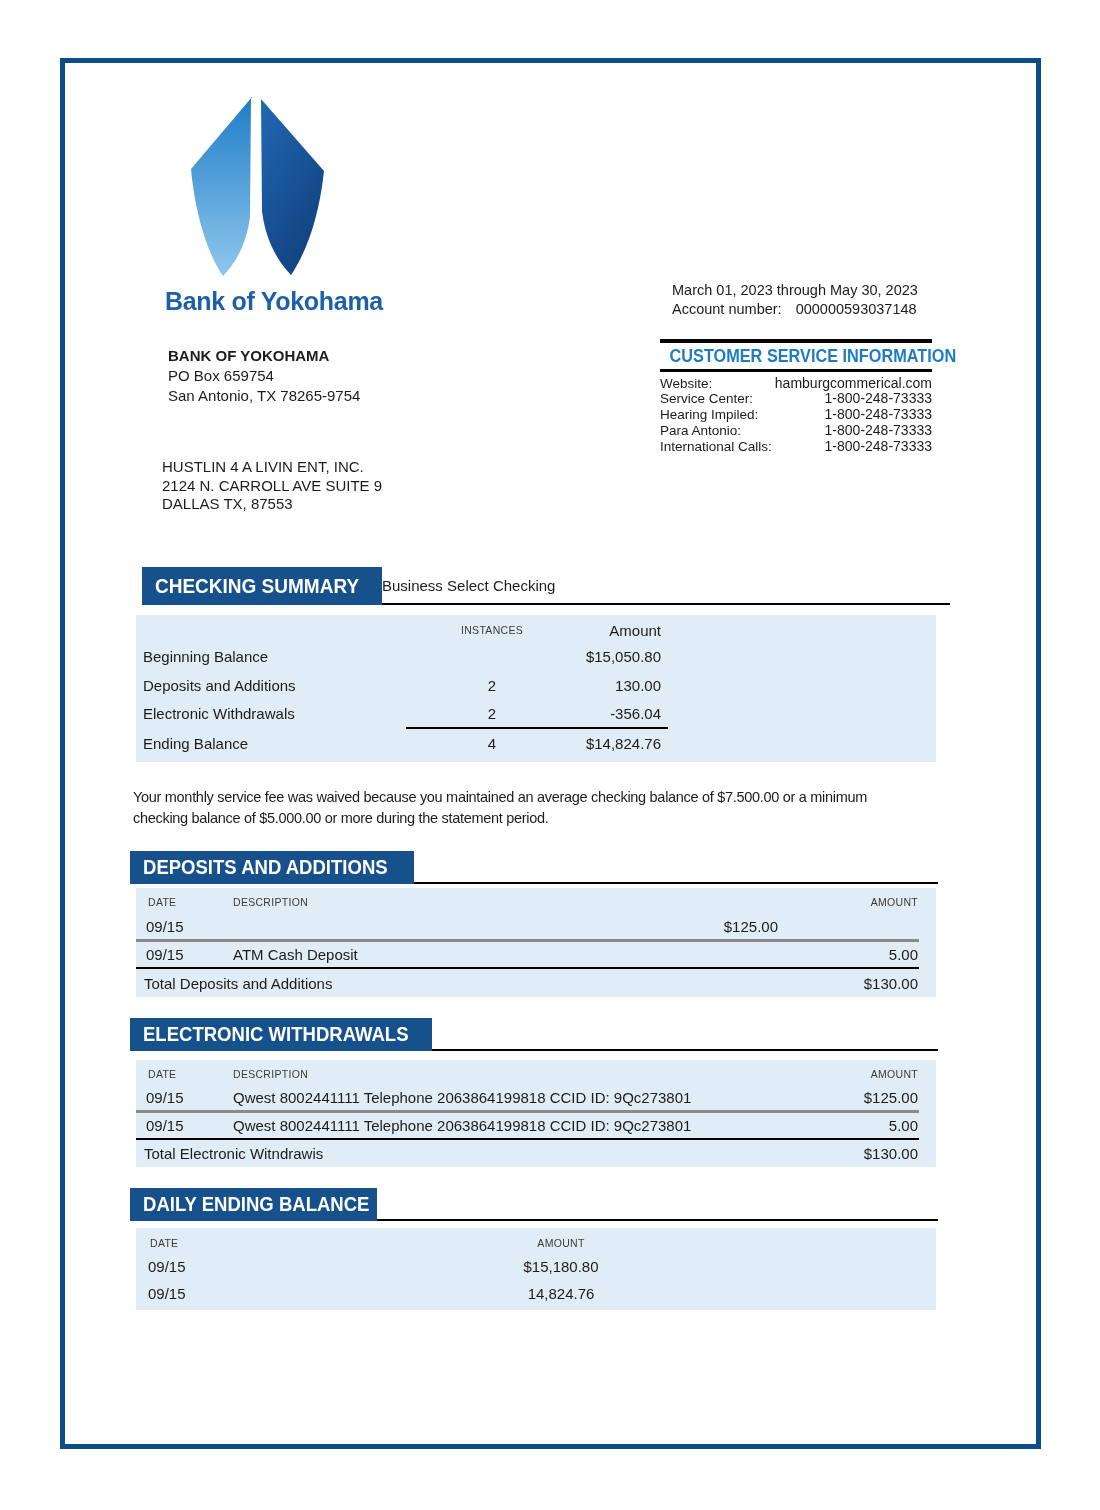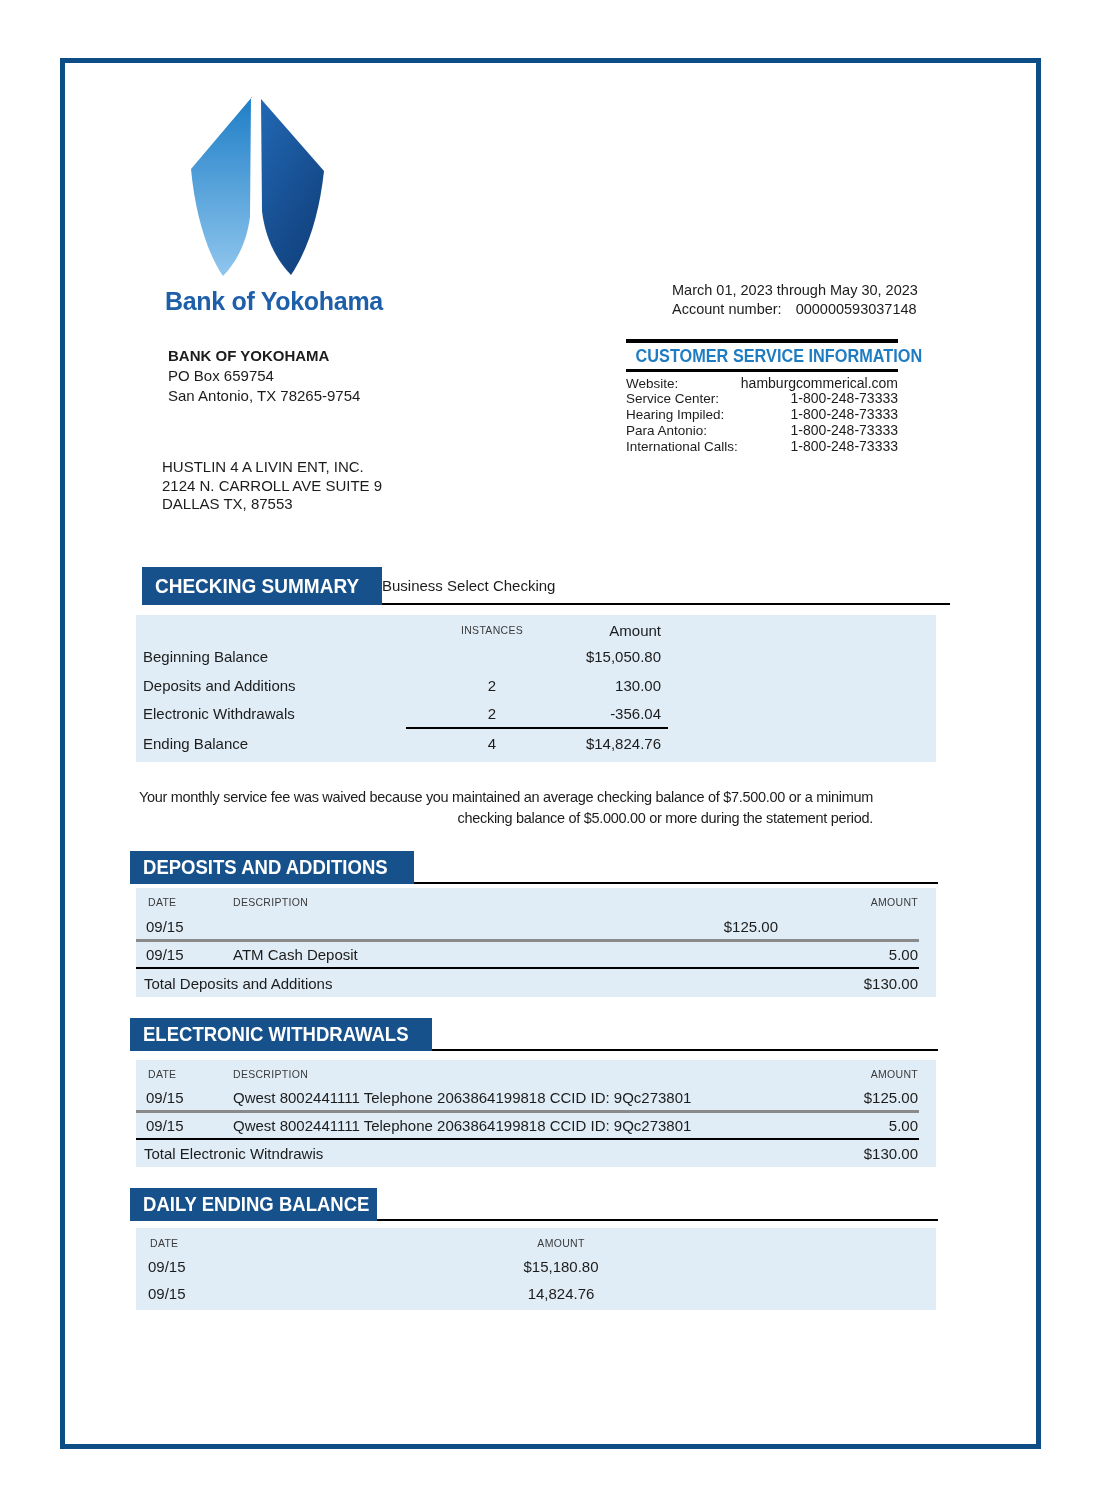--- a/index.html
+++ b/index.html
@@ -12,21 +12,21 @@
   .logo-svg{position:absolute;left:123px;top:32px;}
   .logo-text{position:absolute;left:100px;top:224px;font-size:25px;font-weight:600;
              color:var(--logo-text,#1d5fa8);letter-spacing:-0.3px;white-space:nowrap;}
   .period-block{position:absolute;left:607px;top:218px;font-size:14.5px;line-height:19px;white-space:nowrap;}
   .acct-num{margin-left:14px;}
   .bank-address{position:absolute;left:103px;top:283px;font-size:15px;line-height:20px;}
   .bank-address .bname{font-weight:700;}
   .recipient{position:absolute;left:97px;top:395px;font-size:15px;line-height:18.5px;}
 
   
-  .cs-box{position:absolute;left:561px;top:276px;width:272px;}
+  .cs-box{position:absolute;left:595px;top:276px;width:272px;}
   .cs-topbar{height:4px;background:#000;}
   .cs-title{text-align:center;font-size:17.5px;font-weight:700;color:var(--cs-title,#1e7cc2);
             padding:3px 0 2px 0;transform:scaleX(0.93);transform-origin:center;white-space:nowrap;}
   .cs-rule{height:2.5px;background:#000;margin-bottom:3px;}
   .cs-row{display:flex;justify-content:space-between;align-items:baseline;height:15.8px;}
   .cs-label{font-size:13.5px;}
   .cs-value{font-size:14px;}
 
   
   .section-head{position:absolute;left:65px;width:808px;display:flex;align-items:stretch;}
@@ -65,21 +65,21 @@
   
   .deb-grid{display:grid;grid-template-columns:175px 500px 1fr;align-items:center;}
   .deb-head{height:21px;padding-top:4px;}
   .deb-row{height:27px;font-size:15px;}
   .deb-date{padding-left:12px;}
   .deb-date-h{padding-left:14px;}
   .deb-amt{text-align:center;}
 
   
   .fee{position:absolute;left:68px;top:724px;width:740px;font-size:14.5px;
-       letter-spacing:-0.3px;line-height:21px;text-align:right;}
+       letter-spacing:-0.3px;line-height:21px;}
 </style>
 </head>
 <body>
 
 <div class="page">
   <div class="frame">
 
     <svg class="logo-svg" width="137" height="185" viewBox="0 0 137 185">
       <defs>
         <linearGradient id="lg" x1="0" y1="0" x2="0" y2="1">

